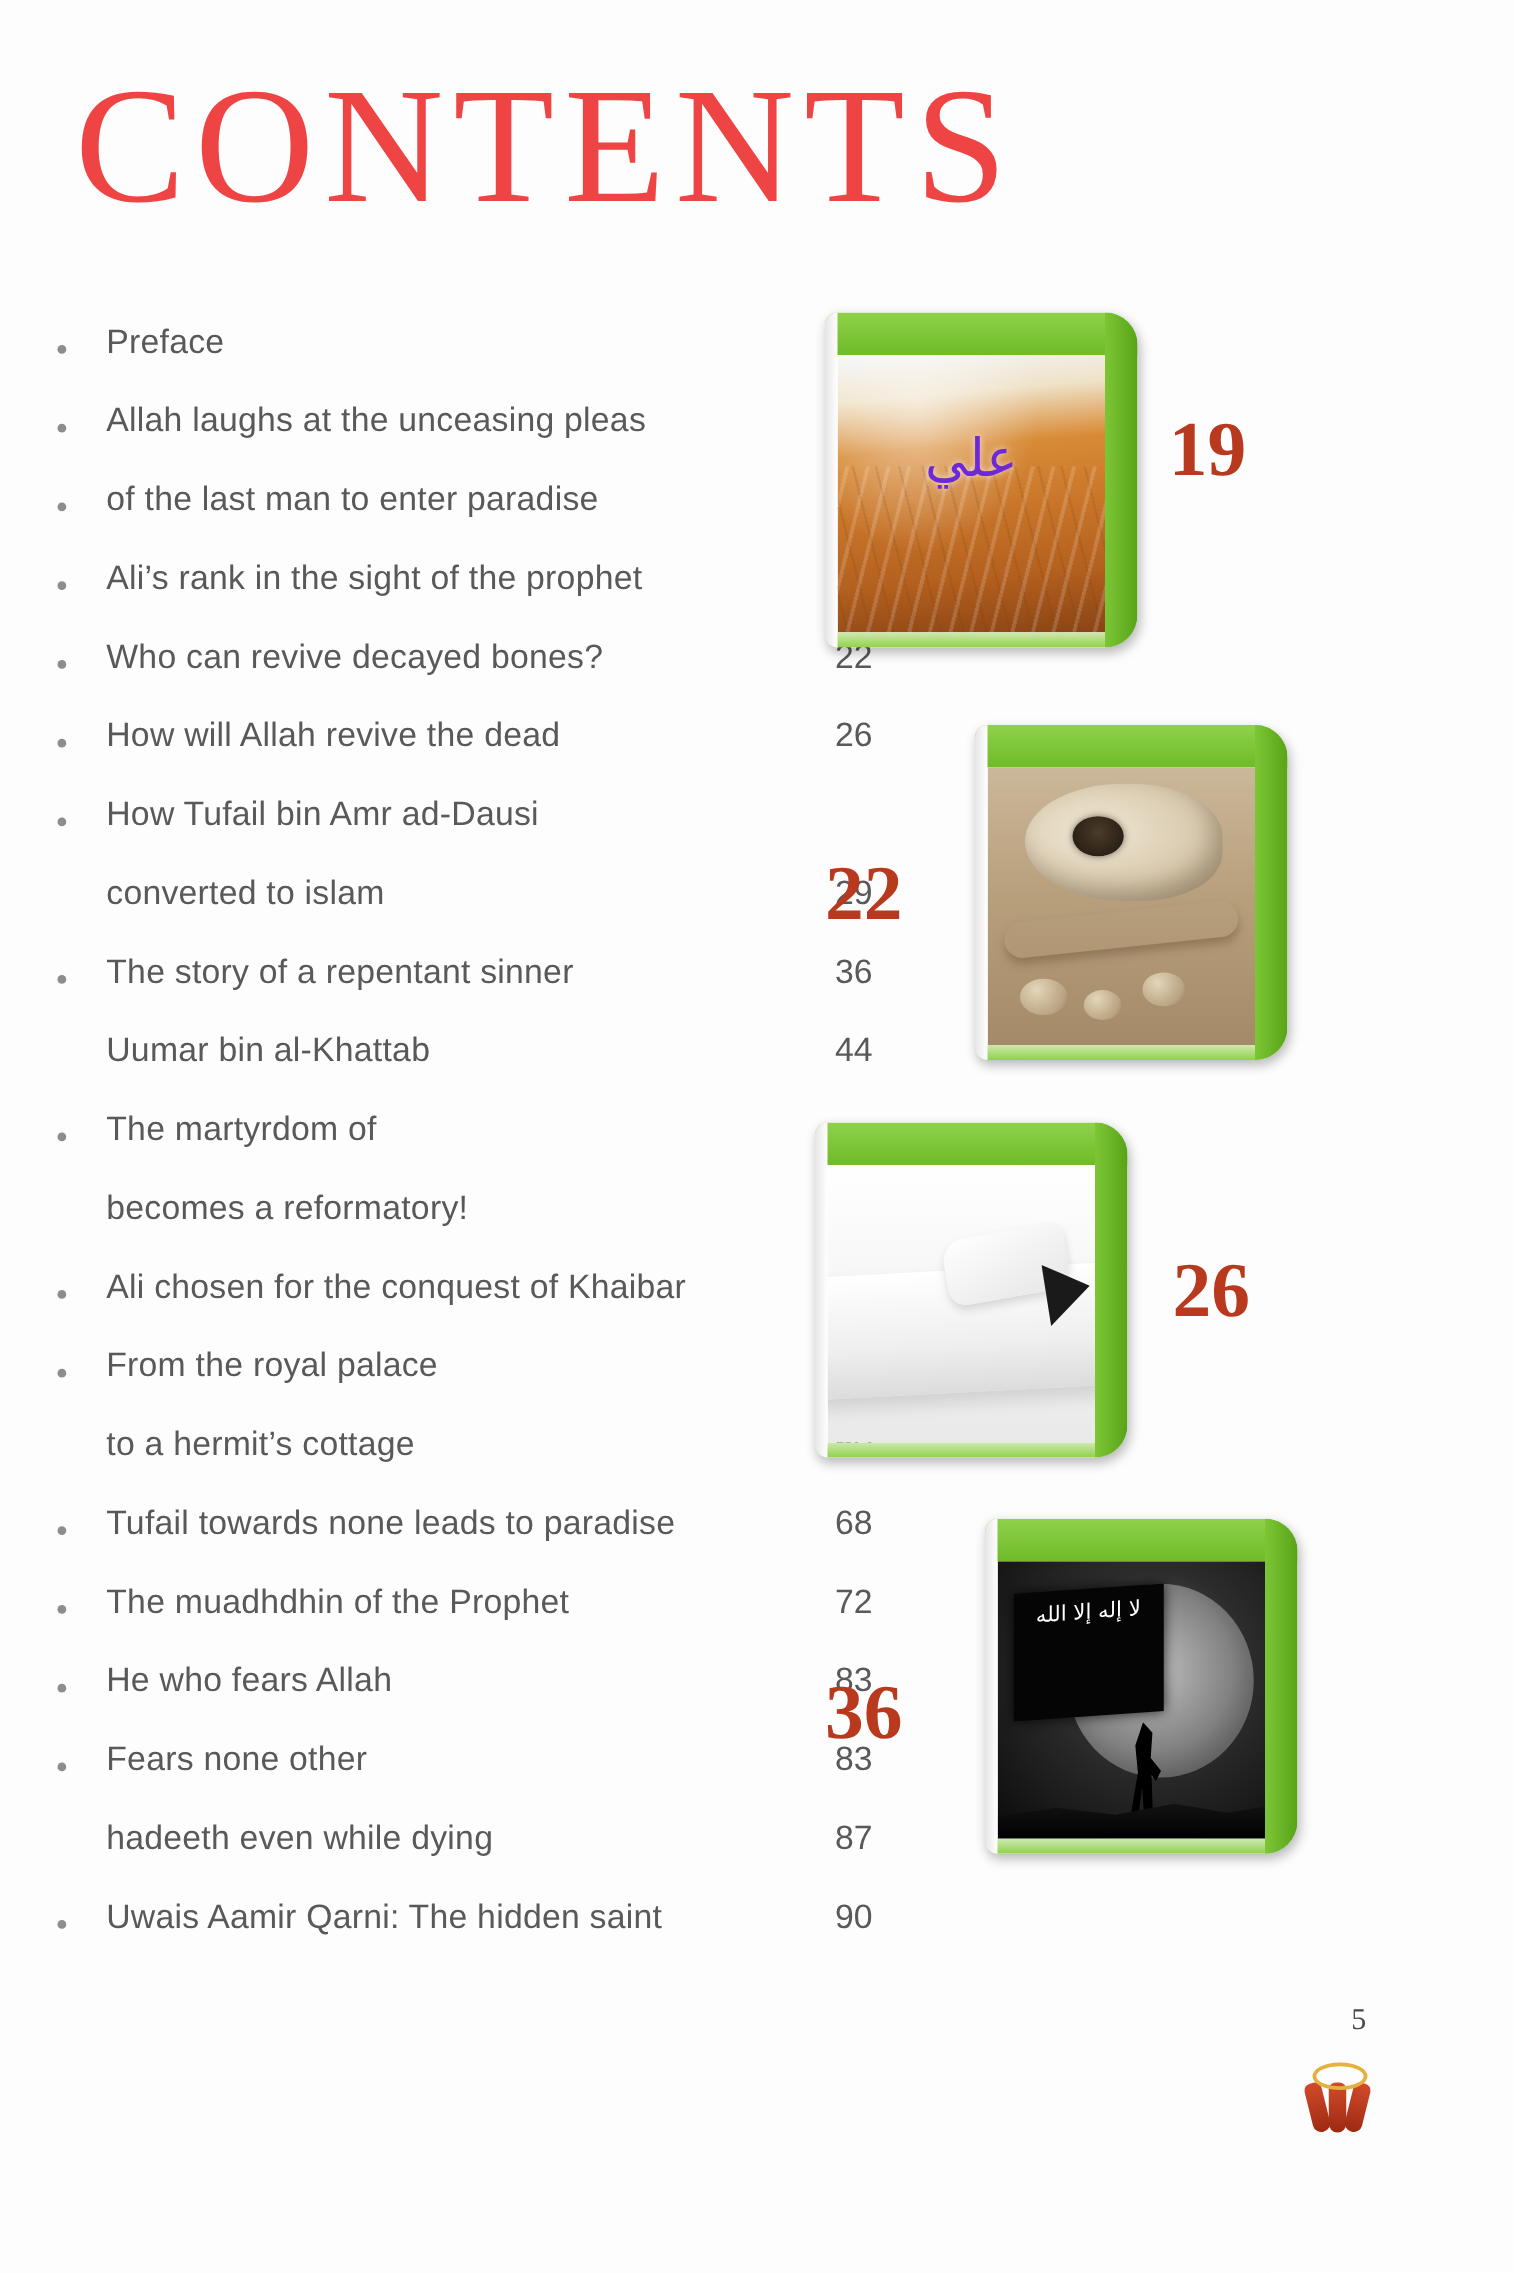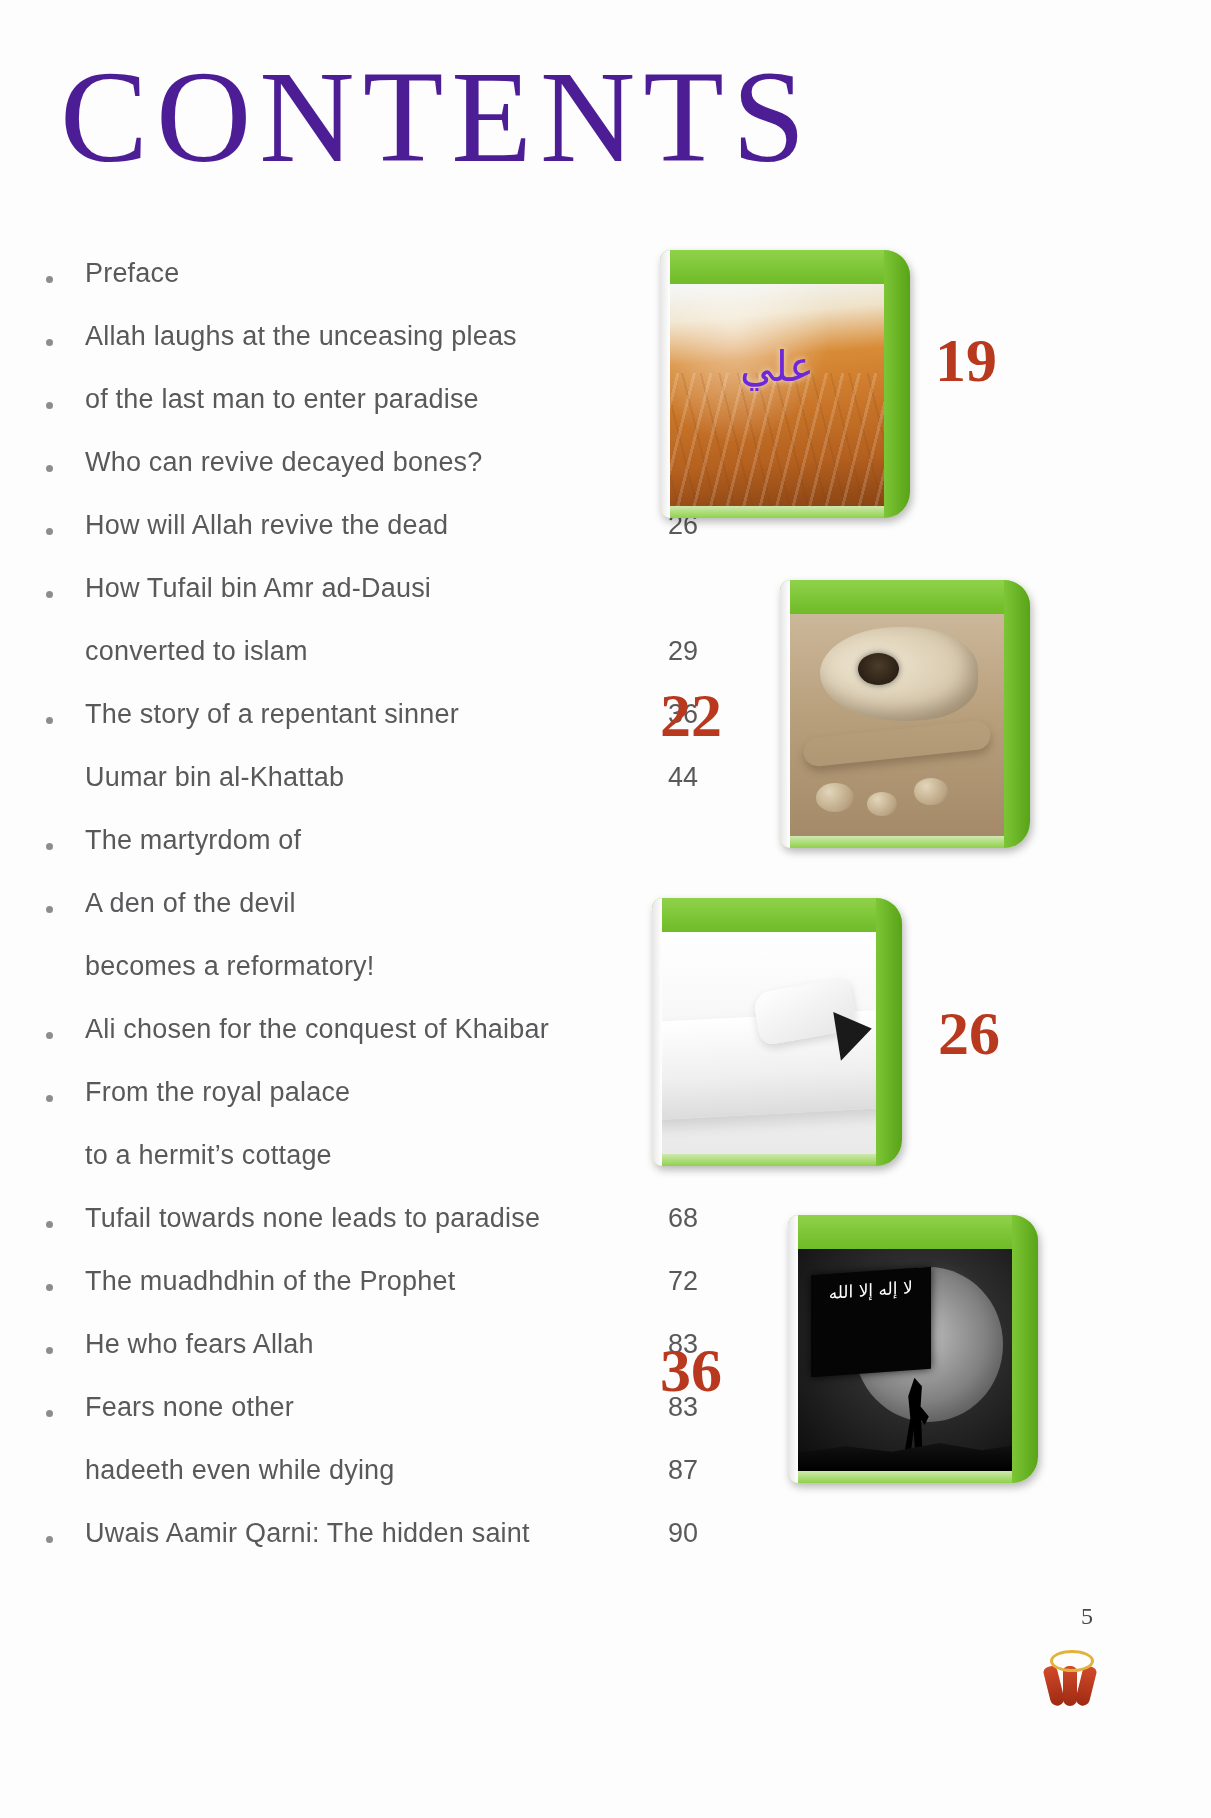--- a/index.html
+++ b/index.html
@@ -25,21 +25,21 @@
 
   
   .title {
     position: absolute;
     left: 60px;
     top: 48px;
     width: 1100px;
     font-family: "Liberation Serif", serif;
     font-size: 132px;
     letter-spacing: 8px;
-    color: #4c1d95;
+    color: #ef4444;
     font-weight: 400;
     line-height: 1.05;
     white-space: nowrap;
   }
 
   
   .toc {
     position: absolute;
     left: 38px;
     top: 258px;
@@ -355,20 +355,25 @@
       <span class="toc-label">Allah laughs at the unceasing pleas</span>
       <span class="toc-page"></span>
     </div>
 
     <div class="toc-row">
       <span class="bullet"></span>
       <span class="toc-label">of the last man to enter paradise</span>
       <span class="toc-page">15</span>
     </div>
 
+    <div class="toc-row">
+      <span class="bullet"></span>
+      <span class="toc-label">Ali’s rank in the sight of the prophet</span>
+      <span class="toc-page">19</span>
+    </div>
 
     <div class="toc-row">
       <span class="bullet"></span>
       <span class="toc-label">Who can revive decayed bones?</span>
       <span class="toc-page">22</span>
     </div>
 
     <div class="toc-row">
       <span class="bullet"></span>
       <span class="toc-label">How will Allah revive the dead</span>
@@ -396,25 +401,20 @@
       <span class="toc-label">Uumar bin al-Khattab</span>
       <span class="toc-page">44</span>
     </div>
 
     <div class="toc-row">
       <span class="bullet"></span>
       <span class="toc-label">The martyrdom of</span>
       <span class="toc-page"></span>
     </div>
 
-    <div class="toc-row">
-      <span class="bullet"></span>
-      <span class="toc-label">A den of the devil</span>
-      <span class="toc-page"></span>
-    </div>
 
     <div class="toc-row cont">
       <span class="toc-label">becomes a reformatory!</span>
       <span class="toc-page">51</span>
     </div>
 
     <div class="toc-row">
       <span class="bullet"></span>
       <span class="toc-label">Ali chosen for the conquest of Khaibar</span>
       <span class="toc-page">56</span>

